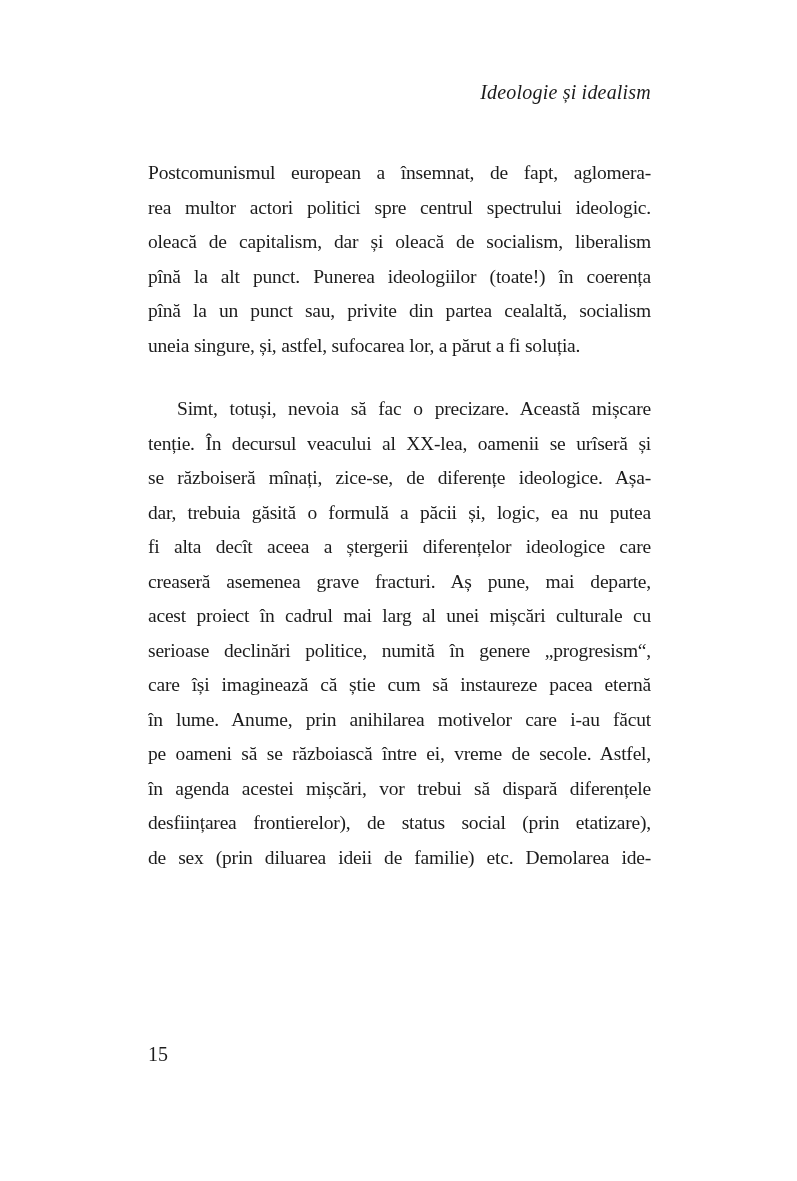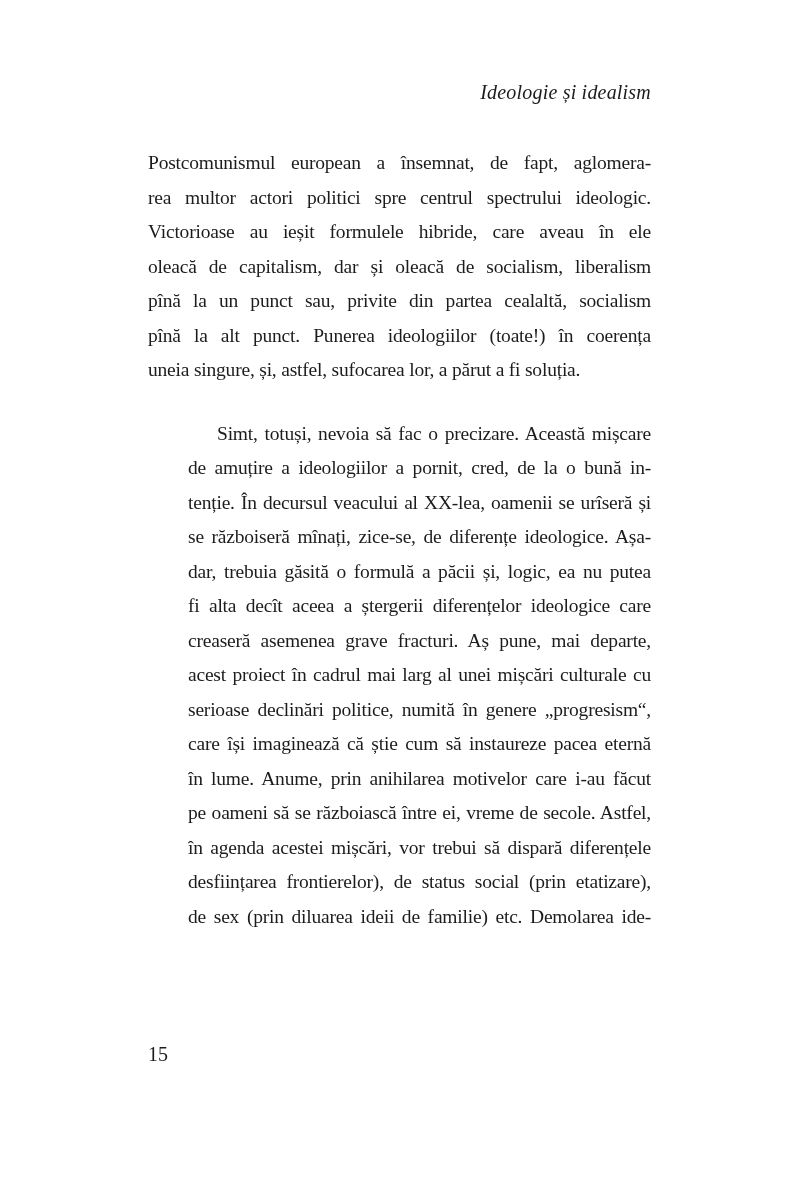--- a/index.html
+++ b/index.html
@@ -21,27 +21,26 @@
     left: 148px;
     width: 503px;
     text-align: right;
     font-style: italic;
     font-size: 20px;
     line-height: 26px;
     letter-spacing: 0.2px;
   }
   .text-block {
     position: absolute;
-    top: 146px;
+    top: 156px;
     left: 148px;
     width: 503px;
   }
   .paragraph + .paragraph {
     margin-top: 29px;
-    margin-left: 40px;
   }
   .line {
     height: 34.5px;
     line-height: 34.5px;
     font-size: 19.5px;
     letter-spacing: -0.2px;
     text-align: justify;
     text-align-last: justify;
     overflow: hidden;
     white-space: nowrap;
@@ -66,29 +65,27 @@
 </head>
 <body>
 
 <div class="page">
   <div class="running-header">Ideologie și idealism</div>
 
   <div class="text-block">
       <div class="paragraph">
         <div class="line">Postcomunismul european a însemnat, de fapt, aglomera-</div>
         <div class="line">rea multor actori politici spre centrul spectrului ideologic.</div>
-        <div class="line">Victorioase au ieșit formulele hibride, care aveau în ele</div>
         <div class="line">oleacă de capitalism, dar și oleacă de socialism, liberalism</div>
+        <div class="line">pînă la alt punct. Punerea ideologiilor (toate!) în coerența</div>
         <div class="line">pînă la un punct sau, privite din partea cealaltă, socialism</div>
-        <div class="line">pînă la alt punct. Punerea ideologiilor (toate!) în coerența</div>
         <div class="line last">uneia singure, și, astfel, sufocarea lor, a părut a fi soluția.</div>
       </div>
       <div class="paragraph">
         <div class="line indent">Simt, totuși, nevoia să fac o precizare. Această mișcare</div>
-        <div class="line">de amuțire a ideologiilor a pornit, cred, de la o bună in-</div>
         <div class="line">tenție. În decursul veacului al XX-lea, oamenii se urîseră și</div>
         <div class="line">se războiseră mînați, zice-se, de diferențe ideologice. Așa-</div>
         <div class="line">dar, trebuia găsită o formulă a păcii și, logic, ea nu putea</div>
         <div class="line">fi alta decît aceea a ștergerii diferențelor ideologice care</div>
         <div class="line">creaseră asemenea grave fracturi. Aș pune, mai departe,</div>
         <div class="line">acest proiect în cadrul mai larg al unei mișcări culturale cu</div>
         <div class="line">serioase declinări politice, numită în genere „progresism“,</div>
         <div class="line">care își imaginează că știe cum să instaureze pacea eternă</div>
         <div class="line">în lume. Anume, prin anihilarea motivelor care i-au făcut</div>
         <div class="line">pe oameni să se războiască între ei, vreme de secole. Astfel,</div>

